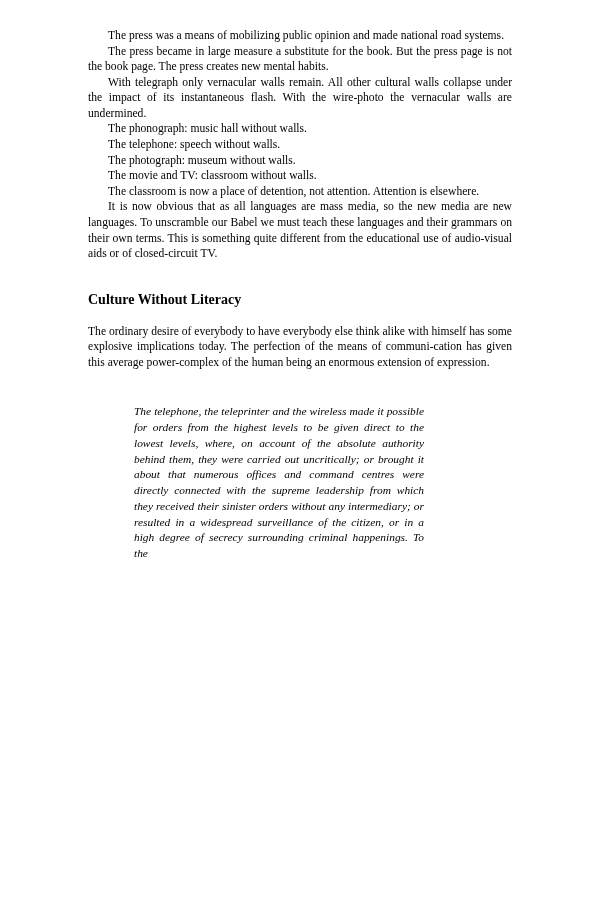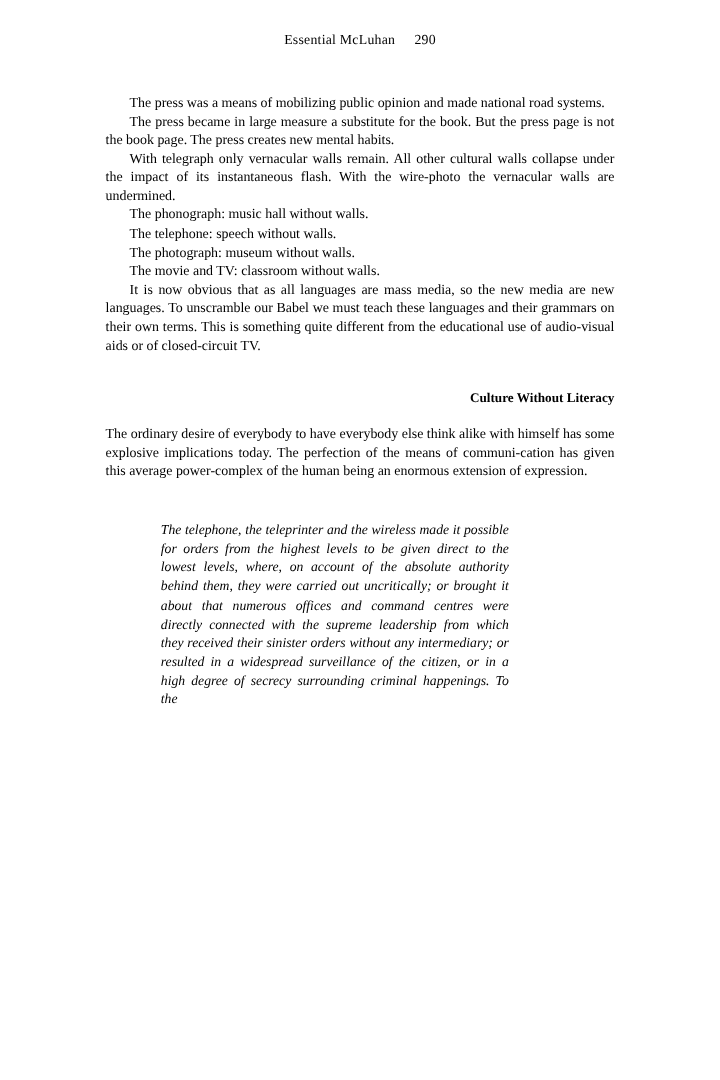--- a/index.html
+++ b/index.html
@@ -45,54 +45,52 @@
     text-justify: inter-word;
     hyphens: none;
   }
   .body-text p.indent {
     text-indent: 20px;
   }
   .body-text p.noindent {
     text-indent: 0;
   }
   .section-title {
-    text-align: right;
+    text-align: left;
     font-weight: bold;
-    font-size: 11px;
+    font-size: 14px;
     margin: 30px 0 16px 0;
   }
   .extract {
     margin: 34px 0 0 46px;
     width: 290px;
   }
   .extract p {
     margin: 0;
     font-style: italic;
     font-size: 11.4px;
     line-height: 1.38;
     text-align: justify;
   }
 </style>
 </head>
 <body>
 
 <div class="page">
 
-  <div class="running-head">
-    <span class="title">Essential McLuhan</span><span class="folio">290</span>
-  </div>
 
   <div class="body-text">
     <p class="indent">The press was a means of mobilizing public opinion and made national road systems.</p>
     <p class="indent">The press became in large measure a substitute for the book. But the press page is not the book page. The press creates new mental habits.</p>
     <p class="indent">With telegraph only vernacular walls remain. All other cultural walls collapse under the impact of its instantaneous flash. With the wire-photo the vernacular walls are undermined.</p>
     <p class="indent">The phonograph: music hall without walls.</p>
     <p class="indent">The telephone: speech without walls.</p>
     <p class="indent">The photograph: museum without walls.</p>
     <p class="indent">The movie and TV: classroom without walls.</p>
+    <p class="indent">The classroom is now a place of detention, not attention. Attention is elsewhere.</p>
     <p class="indent">It is now obvious that as all languages are mass media, so the new media are new languages. To unscramble our Babel we must teach these languages and their grammars on their own terms. This is something quite different from the educational use of audio-visual aids or of closed-circuit TV.</p>
   </div>
 
   <div class="section-title">Culture Without Literacy</div>
 
   <div class="body-text">
     <p class="noindent">The ordinary desire of everybody to have everybody else think alike with himself has some explosive implications today. The perfection of the means of communi-cation has given this average power-complex of the human being an enormous extension of expression.</p>
   </div>
 
   <div class="extract">

